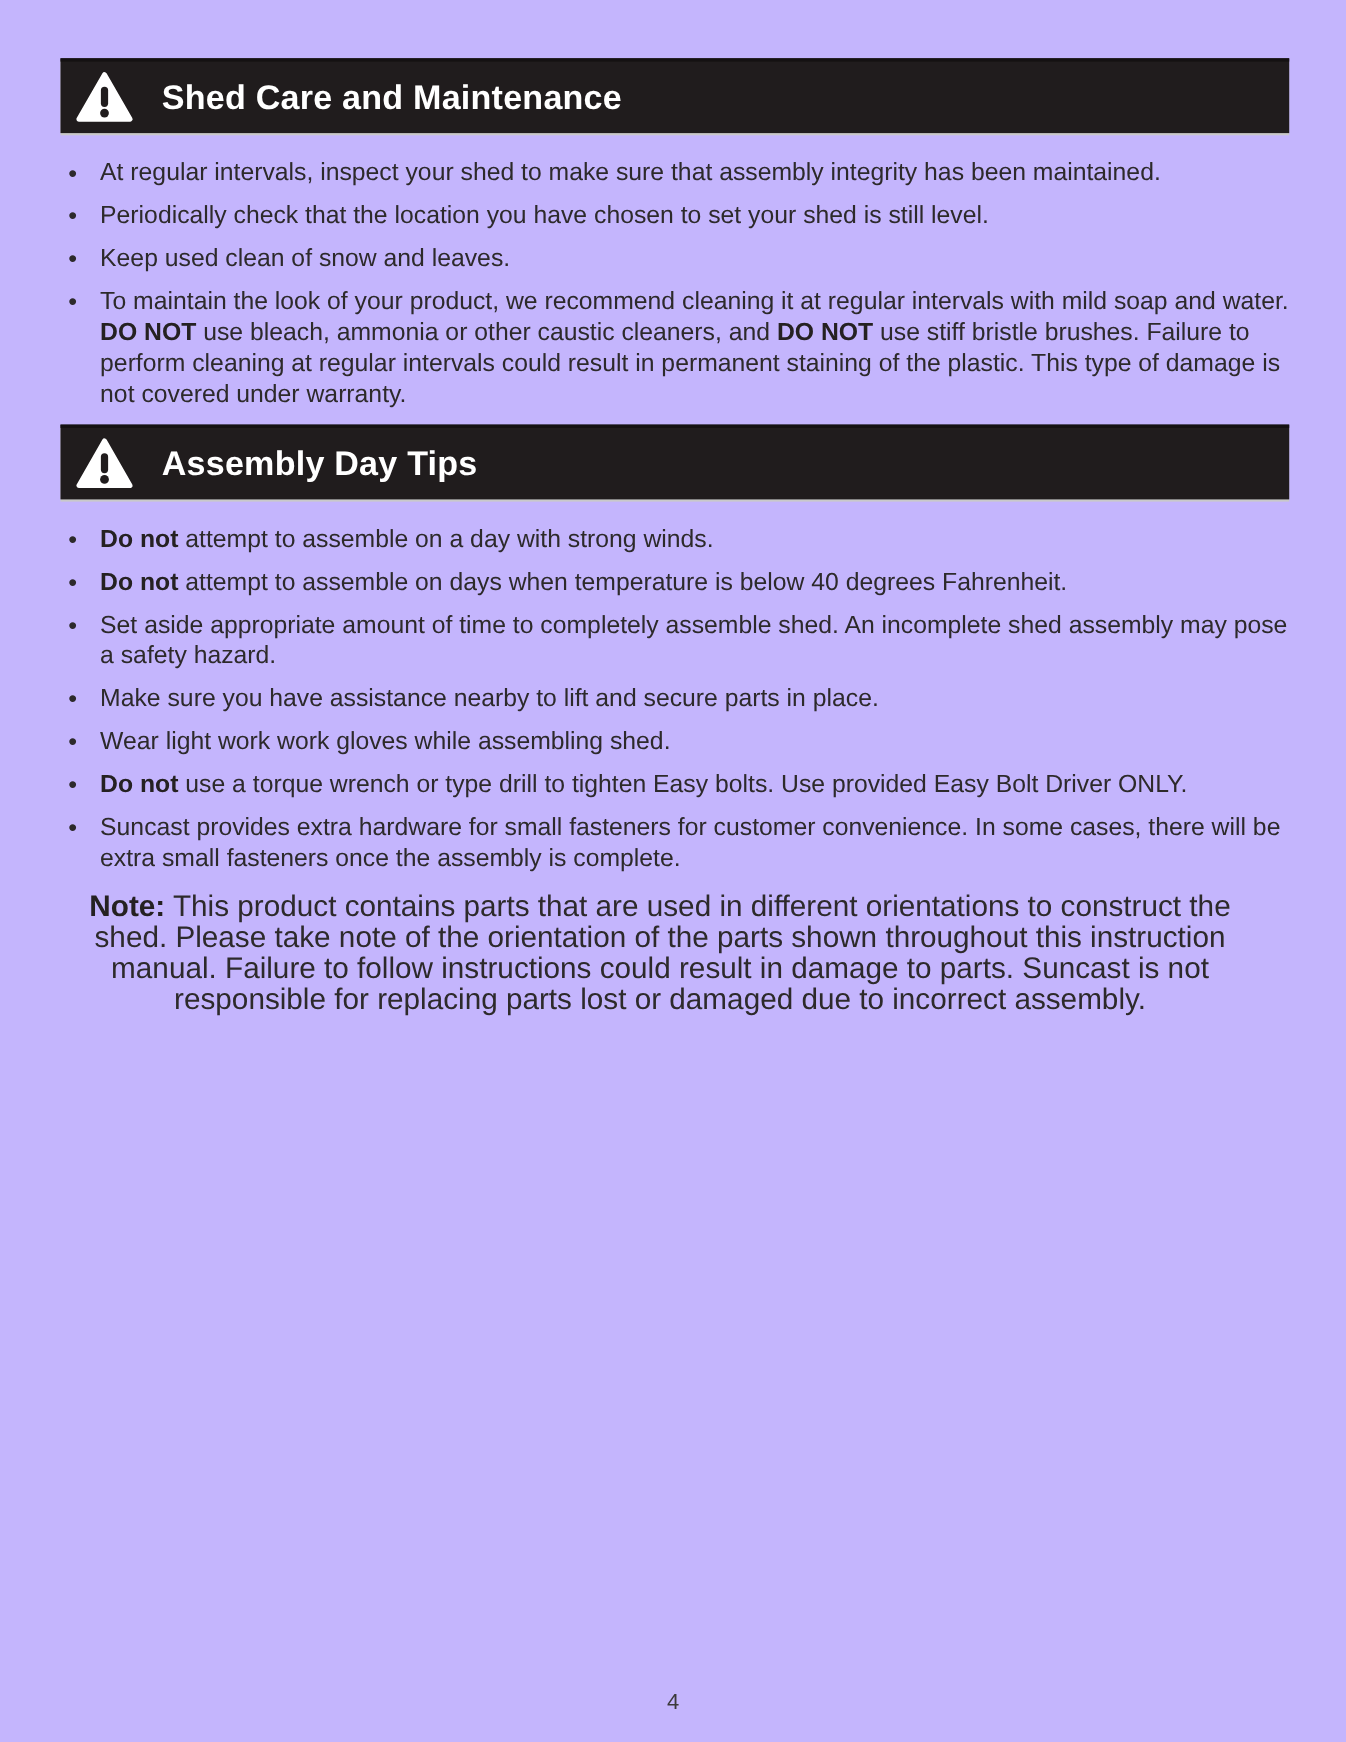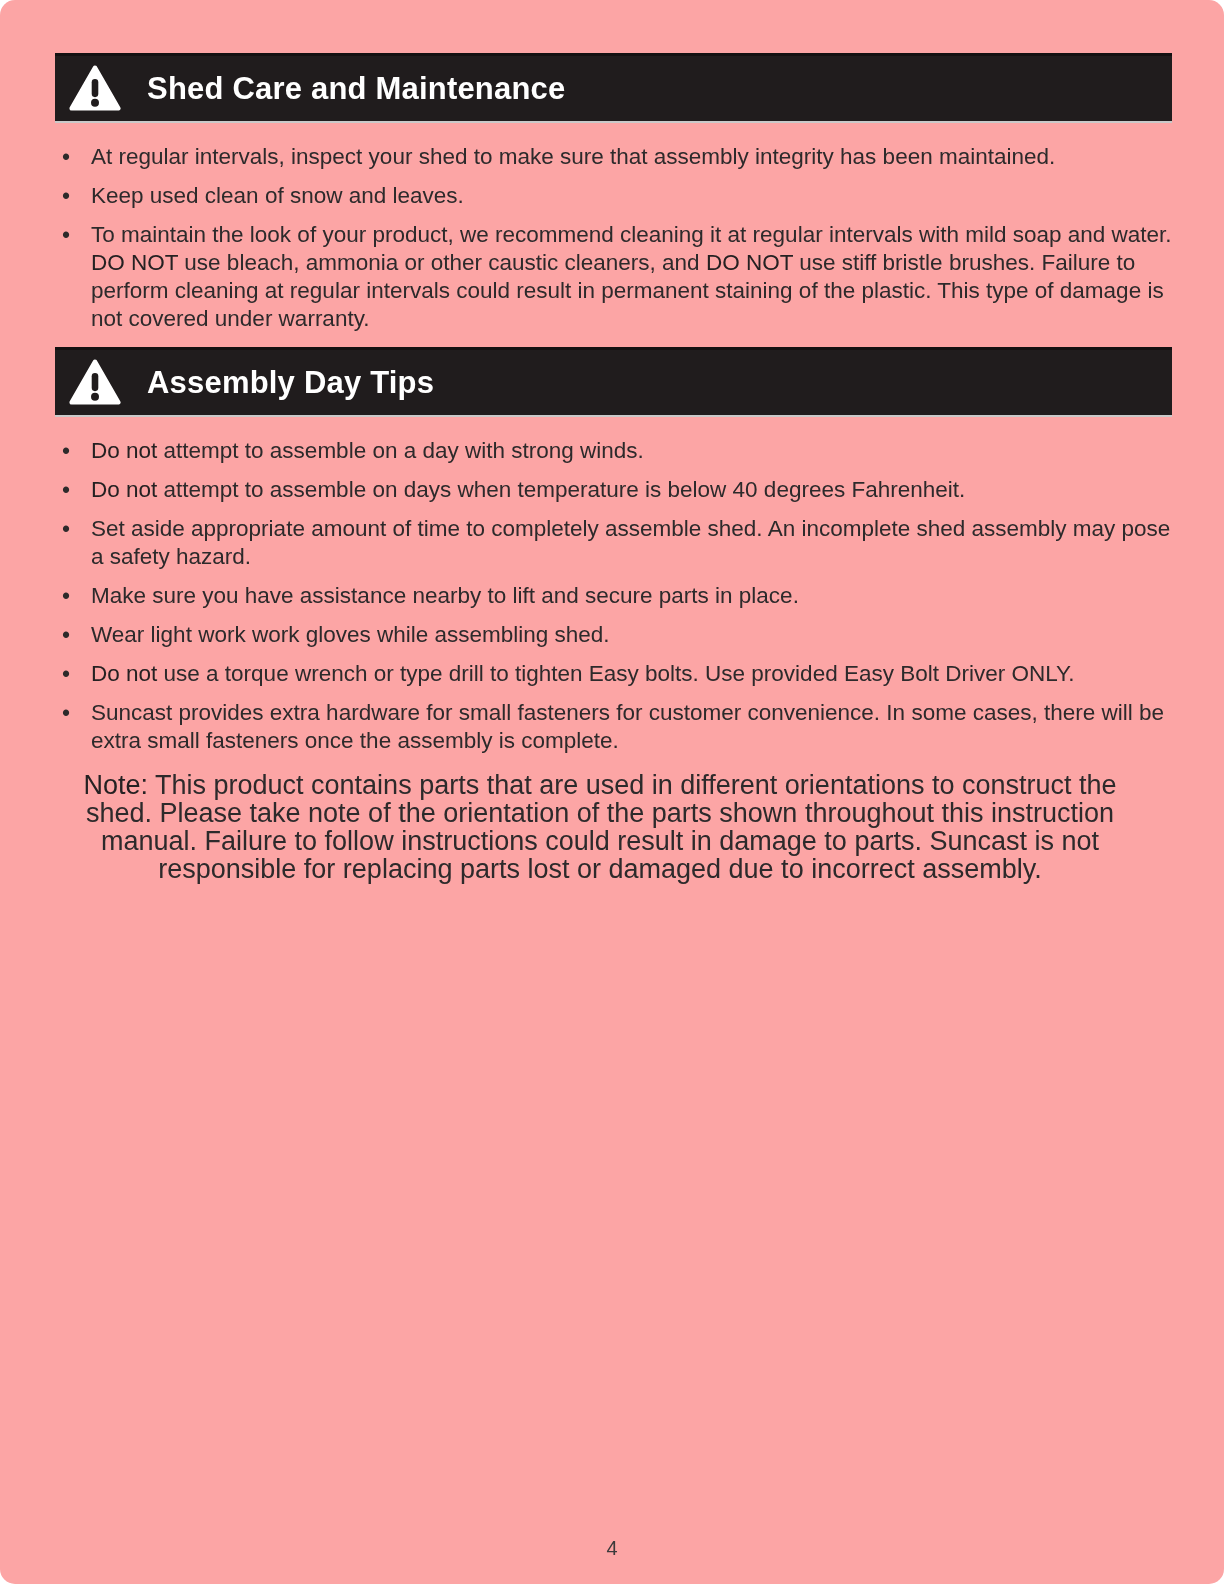--- a/index.html
+++ b/index.html
@@ -1,24 +1,23 @@
 <!DOCTYPE html>
 <html><head>
 <meta charset="utf-8">
 <style>
   html, body { margin: 0; padding: 0; background: #ffffff; }
   .page {
     position: relative;
     width: 1224px;
     height: 1584px;
-    background: #fca5a5;
+    background: #c4b5fd;
     font-family: "Liberation Sans", sans-serif;
     color: #2d2a2b;
     overflow: hidden;
-    border-radius: 15px;
   }
   .content { padding: 53px 52px 0 55px; }
 
   .section-bar {
     background: #201c1d;
     height: 68px;
     display: flex;
     align-items: center;
     padding-left: 14px;
     box-shadow: 0 2px 0 #c9c9c9;
@@ -61,21 +60,21 @@
   }
   .section-assembly { margin-top: 14px; }
 
   .note {
     margin: 16px 0 0 0;
     font-size: 27px;
     line-height: 28px;
     max-width: 1090px;
     text-align: center;
   }
-  strong { font-weight: normal; color: #252122; }
+  strong { font-weight: bold; color: #252122; }
 
   .page-number {
     position: absolute;
     bottom: 24px;
     left: 0;
     width: 100%;
     text-align: center;
     font-size: 20px;
     color: #3c3a3b;
   }
@@ -92,20 +91,21 @@
           <svg viewBox="0 0 60 54" aria-hidden="true">
             <path d="M30 3 L57 50 L3 50 Z" fill="#ffffff" stroke="#ffffff" stroke-width="5" stroke-linejoin="round"></path>
             <rect x="26.2" y="16" width="7.6" height="21" rx="3.8" fill="#201c1d"></rect>
             <circle cx="30" cy="43.5" r="4.6" fill="#201c1d"></circle>
           </svg>
         </span>
         <span class="section-title">Shed Care and Maintenance</span>
       </div>
       <ul class="bullets">
           <li><span>At regular intervals, inspect your shed to make sure that assembly integrity has been maintained.</span></li>
+          <li><span>Periodically check that the location you have chosen to set your shed is still level.</span></li>
           <li><span>Keep used clean of snow and leaves.</span></li>
           <li><span>To maintain the look of your product, we recommend cleaning it at regular intervals with mild soap and water. </span><strong>DO NOT</strong><span> use bleach, ammonia or other caustic cleaners, and </span><strong>DO NOT</strong><span> use stiff bristle brushes. Failure to perform cleaning at regular intervals could result in permanent staining of the plastic. This type of damage is not covered under warranty.</span></li>
         </ul>
     </section>
 
     <section class="section-assembly">
       <div class="section-bar">
         <span class="warn-icon">
           <svg viewBox="0 0 60 54" aria-hidden="true">
             <path d="M30 3 L57 50 L3 50 Z" fill="#ffffff" stroke="#ffffff" stroke-width="5" stroke-linejoin="round"></path>

